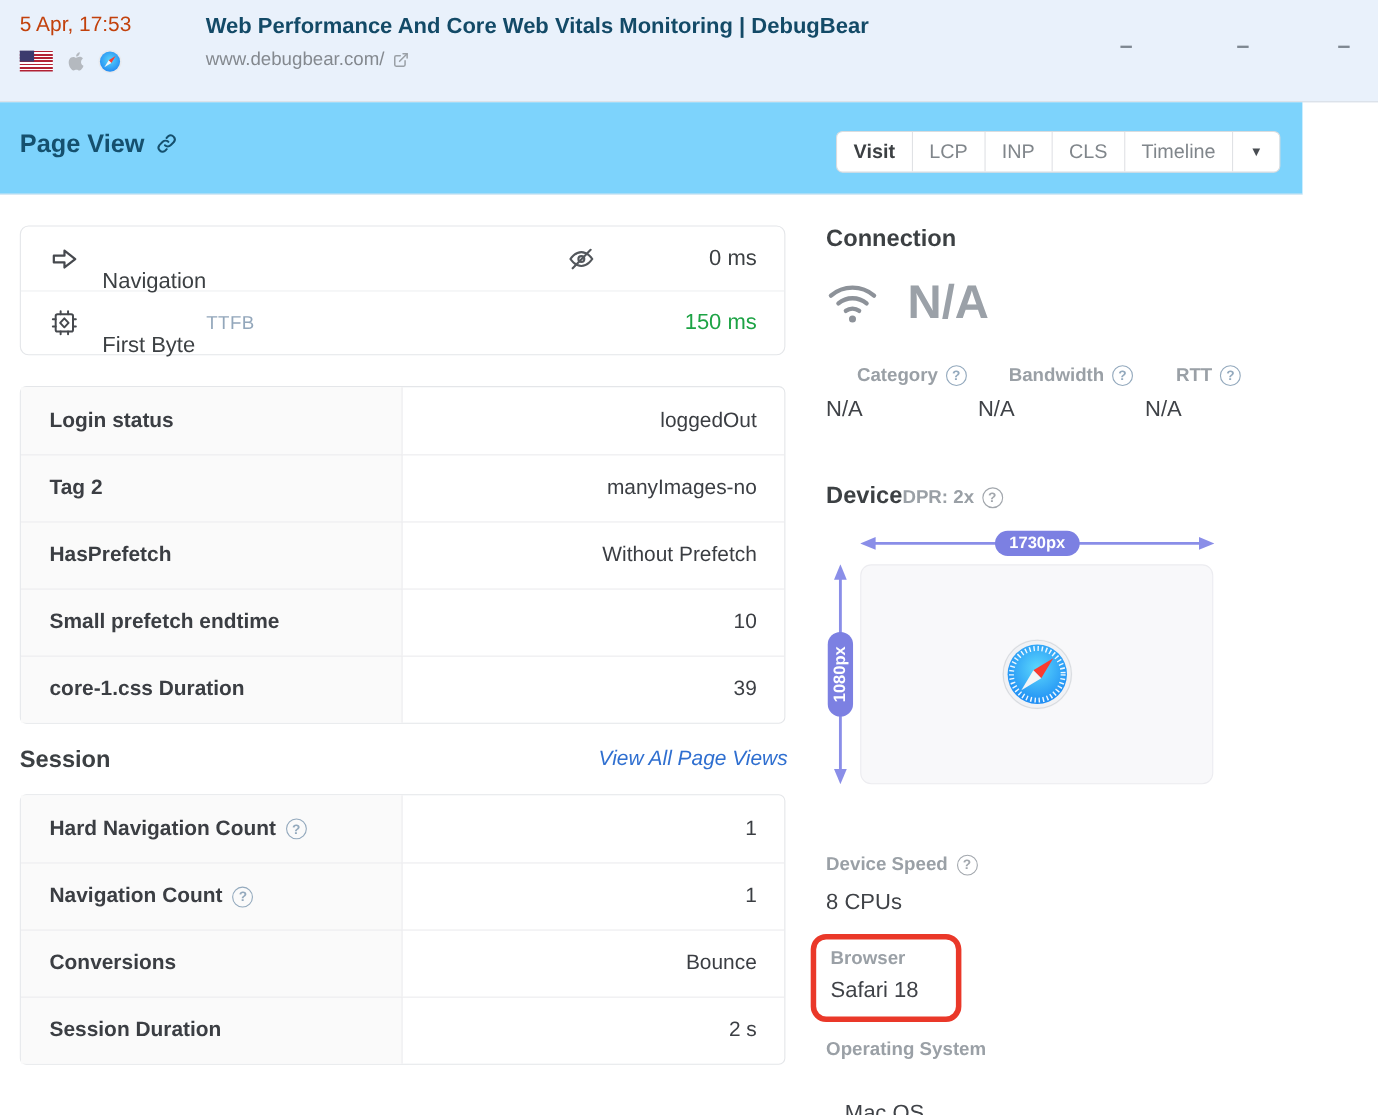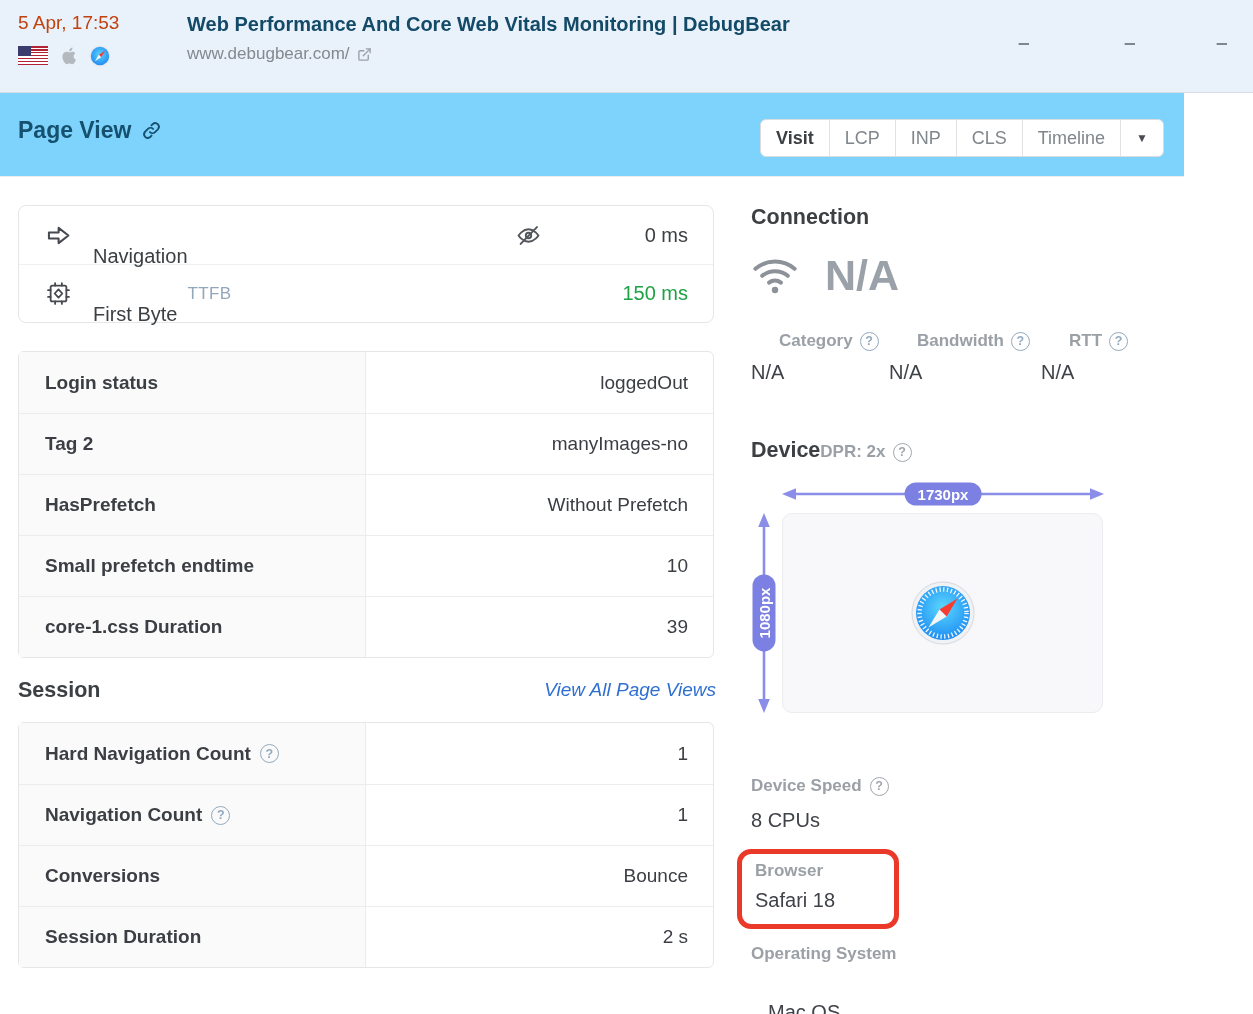--- a/index.html
+++ b/index.html
@@ -93,21 +93,21 @@
 
   .device-box { position:absolute; left:31px; top:420px; width:321px; height:200px;
     background:#f8f8fa; border:1px solid #ececf0; border-radius:10px;
     display:flex; align-items:center; justify-content:center; }
 
   .info-label { position:absolute; display:flex; align-items:center; gap:8px;
     font-size:17px; font-weight:700; color:#9aa0a6; }
   .info-value { position:absolute; font-size:20px; color:#3f4247; }
   .speed-label { left:0; top:683px; }
   .speed-value { left:0; top:716px; }
-  .red-box { position:absolute; left:-14px; top:756px; width:162px; height:80px;
+  .red-box { position:absolute; left:-14px; top:756px; width:137px; height:80px;
     border:5px solid #ea3829; border-radius:14px; padding:7px 0 0 13px; }
   .red-box .info-label { position:static; }
   .red-box .info-value { position:static; display:block; margin-top:8px; }
   .os-label { left:0; top:851px; }
   .os-value { left:17px; top:884px;margin-top:24px; }
 
   svg { display:block; }
   .clickable { cursor:pointer; }
 </style>
 </head>

